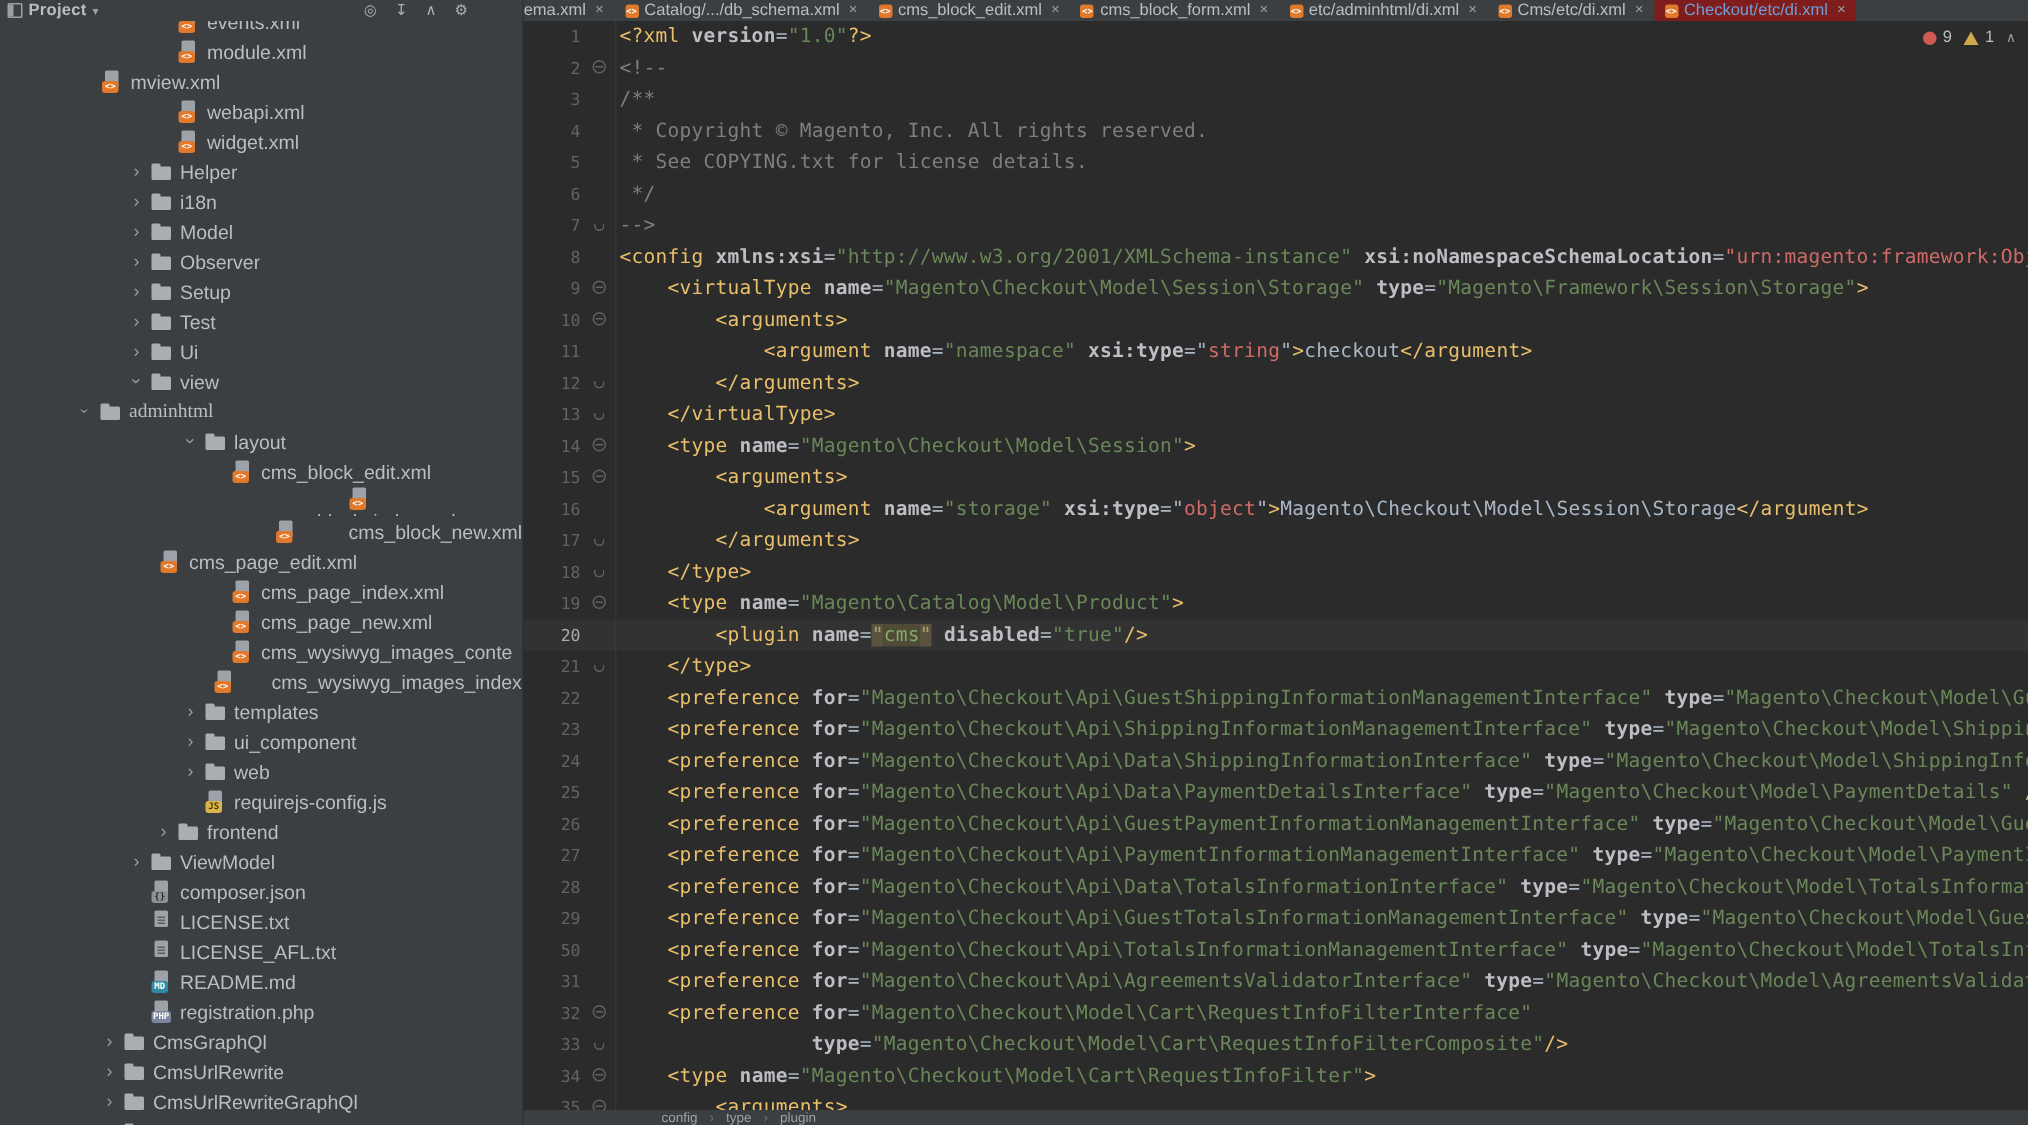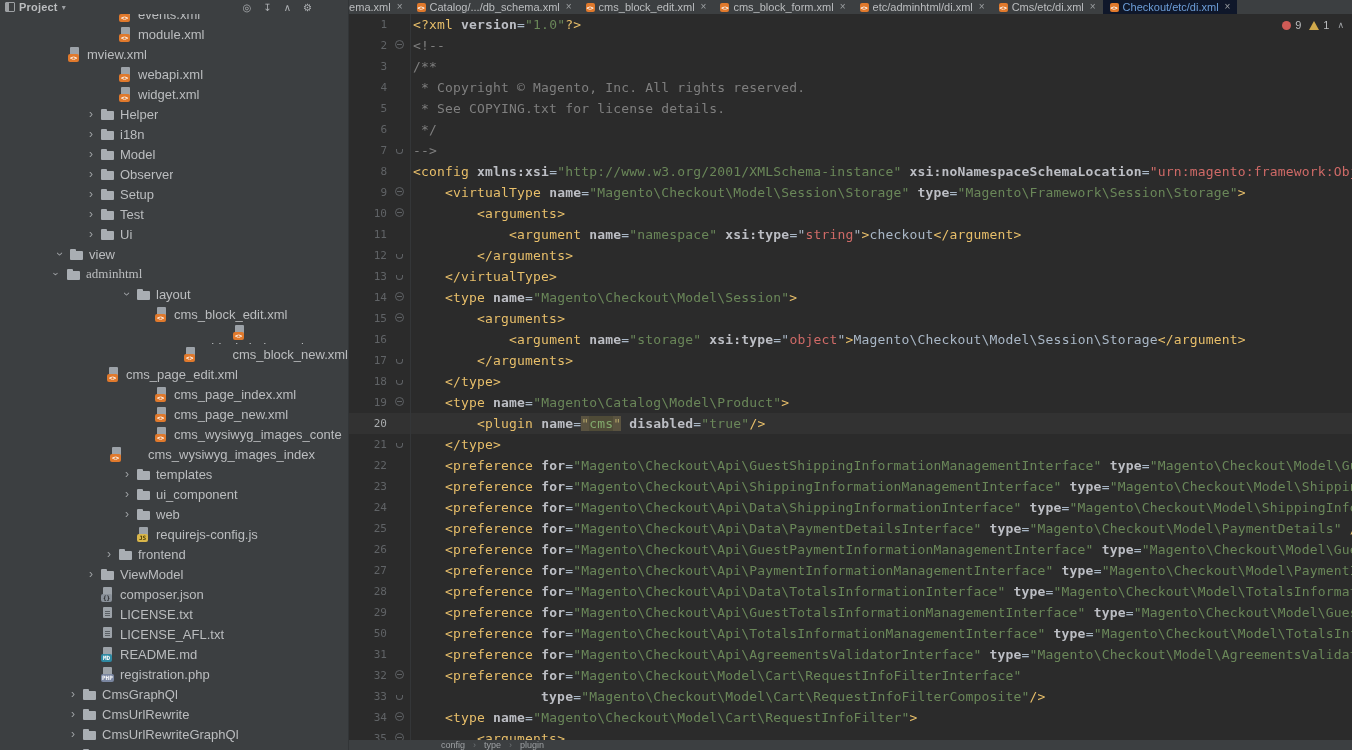--- a/index.html
+++ b/index.html
@@ -31,21 +31,21 @@
   .ic-md::after{background:#2f8aa3;color:#fff;}
   .ic-php::after{background:#7a86a0;color:#fff;}
   .ic-json::after{background:#8a9199;color:#26282a;}
   .ic-txt::after{content:"";position:absolute;left:5px;top:5px;width:5px;height:1px;background:#5a5f63;box-shadow:0 2px 0 #5a5f63,0 4px 0 #5a5f63;}
   .tlabel{overflow:hidden;}
 
   
   .editor-pane{position:absolute;left:348px;top:0;right:0;height:750px;border-left:1px solid #323537;box-sizing:border-box;}
   .tabbar{height:14px;background:#3c3f41;display:flex;overflow:hidden;align-items:stretch;}
   .tab{display:flex;align-items:center;gap:4px;padding:0 7px;font-size:11px;color:#bbbdbf;flex:none;cursor:default;}
-  .tab.active{background:#0f172a;color:#6d9ed9;}
+  .tab.active{background:#7f1d1d;color:#6d9ed9;}
   .tab.clip{margin-left:-24px;}
   .tabic{width:9px;height:9px;background:#e0792c;border-radius:2px;color:#fff;font:bold 6px/9px "DejaVu Sans Mono",monospace;text-align:center;flex:none;}
   .tabx{color:#9da0a3;font-size:10px;line-height:10px;margin-left:2px;}
 
   .code{position:absolute;left:0;top:14px;right:0;bottom:10px;overflow:hidden;background:#2b2b2b;
         font-family:"DejaVu Sans Mono",monospace;font-size:13px;letter-spacing:.18px;}
   .cl{height:21px;display:flex;align-items:center;}
   .cl.cur{background:#323232;}
   .gut{width:38px;flex:none;text-align:right;padding-right:5px;color:#606366;font-size:11px;letter-spacing:0;}
   .cur .gut{color:#a9acae;}
@@ -146,21 +146,21 @@
           <div class="trow" style="padding-left: 82px;">
             <span class="tch">›</span>
             <span class="fi ic-folder"></span>
             <span class="tlabel">Test</span>
           </div>
           <div class="trow" style="padding-left: 82px;">
             <span class="tch">›</span>
             <span class="fi ic-folder"></span>
             <span class="tlabel">Ui</span>
           </div>
-          <div class="trow" style="padding-left: 51px;">
+          <div class="trow" style="padding-left: 82px;">
             <span class="tch open">›</span>
             <span class="fi ic-folder"></span>
             <span class="tlabel">view</span>
           </div>
           <div class="trow" style="padding-left: 48px; font-family: Liberation Serif, serif;">
             <span class="tch open">›</span>
             <span class="fi ic-folder"></span>
             <span class="tlabel">adminhtml</span>
           </div>
           <div class="trow" style="padding-left: 118px;">
@@ -196,21 +196,21 @@
           <div class="trow" style="padding-left: 136px;">
             <span class="tch"></span>
             <span class="fi pg ic-xml badge" data-badge="&lt;&gt;"></span>
             <span class="tlabel">cms_page_new.xml</span>
           </div>
           <div class="trow" style="padding-left: 136px;">
             <span class="tch"></span>
             <span class="fi pg ic-xml badge" data-badge="&lt;&gt;"></span>
             <span class="tlabel">cms_wysiwyg_images_conte</span>
           </div>
-          <div class="trow" style="padding-left: 72px; gap: 19px;">
+          <div class="trow" style="padding-left: 105px; gap: 19px;">
             <span class="tch"></span>
             <span class="fi pg ic-xml badge" data-badge="&lt;&gt;"></span>
             <span class="tlabel">cms_wysiwyg_images_index</span>
           </div>
           <div class="trow" style="padding-left: 118px;">
             <span class="tch">›</span>
             <span class="fi ic-folder"></span>
             <span class="tlabel">templates</span>
           </div>
           <div class="trow" style="padding-left: 118px;">

